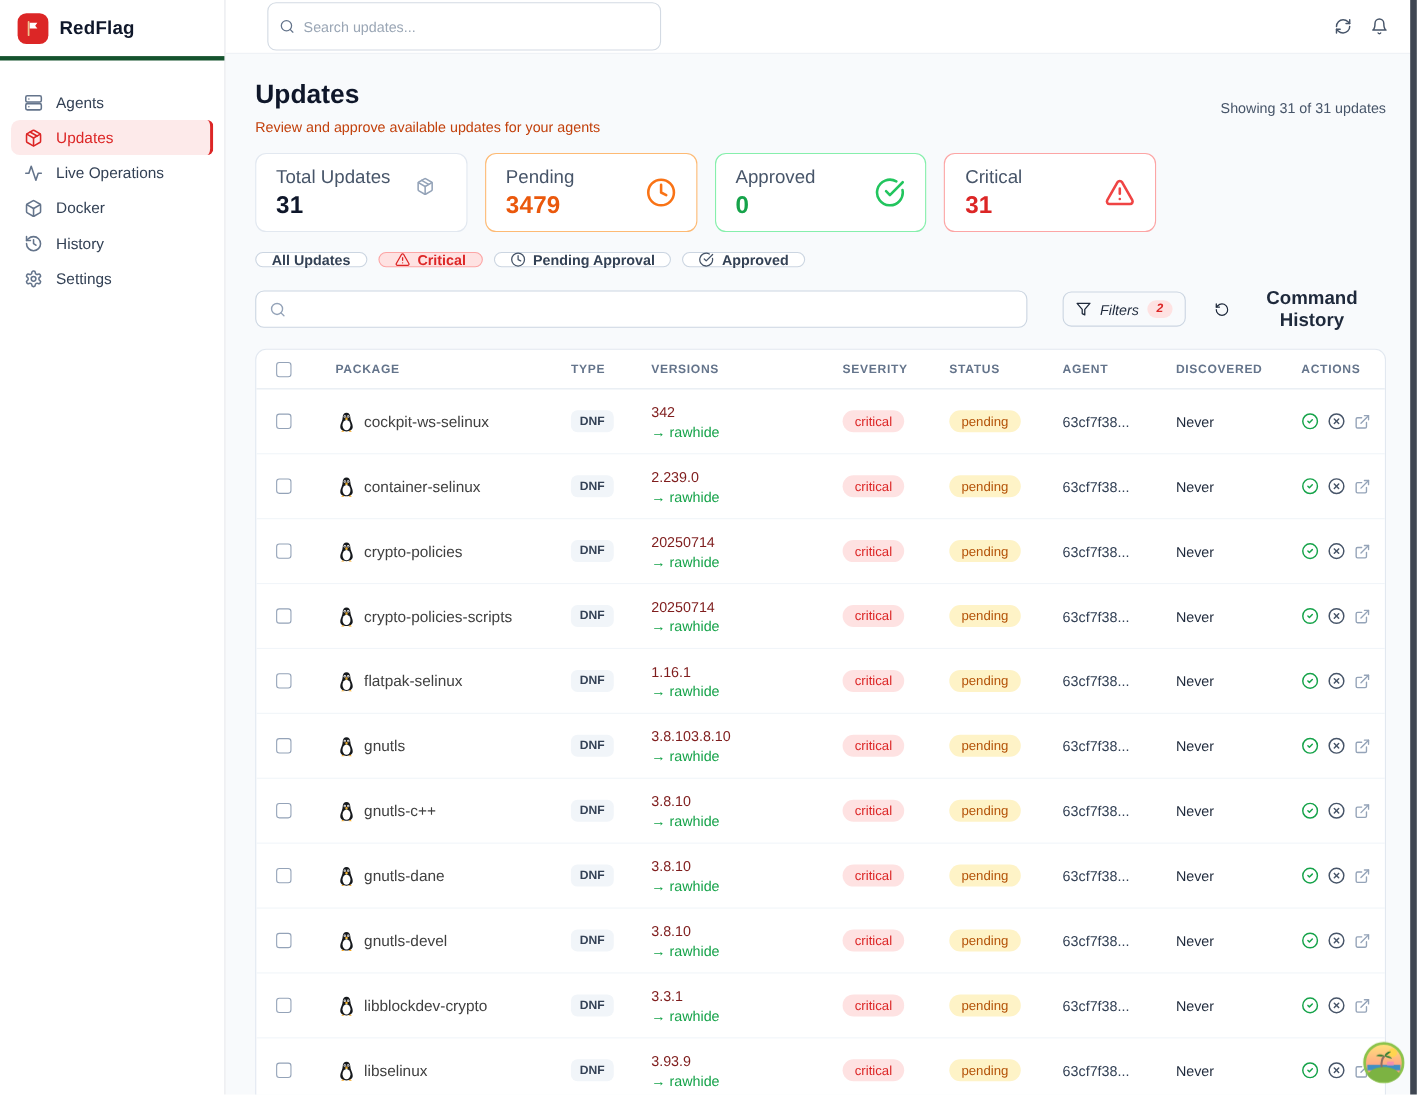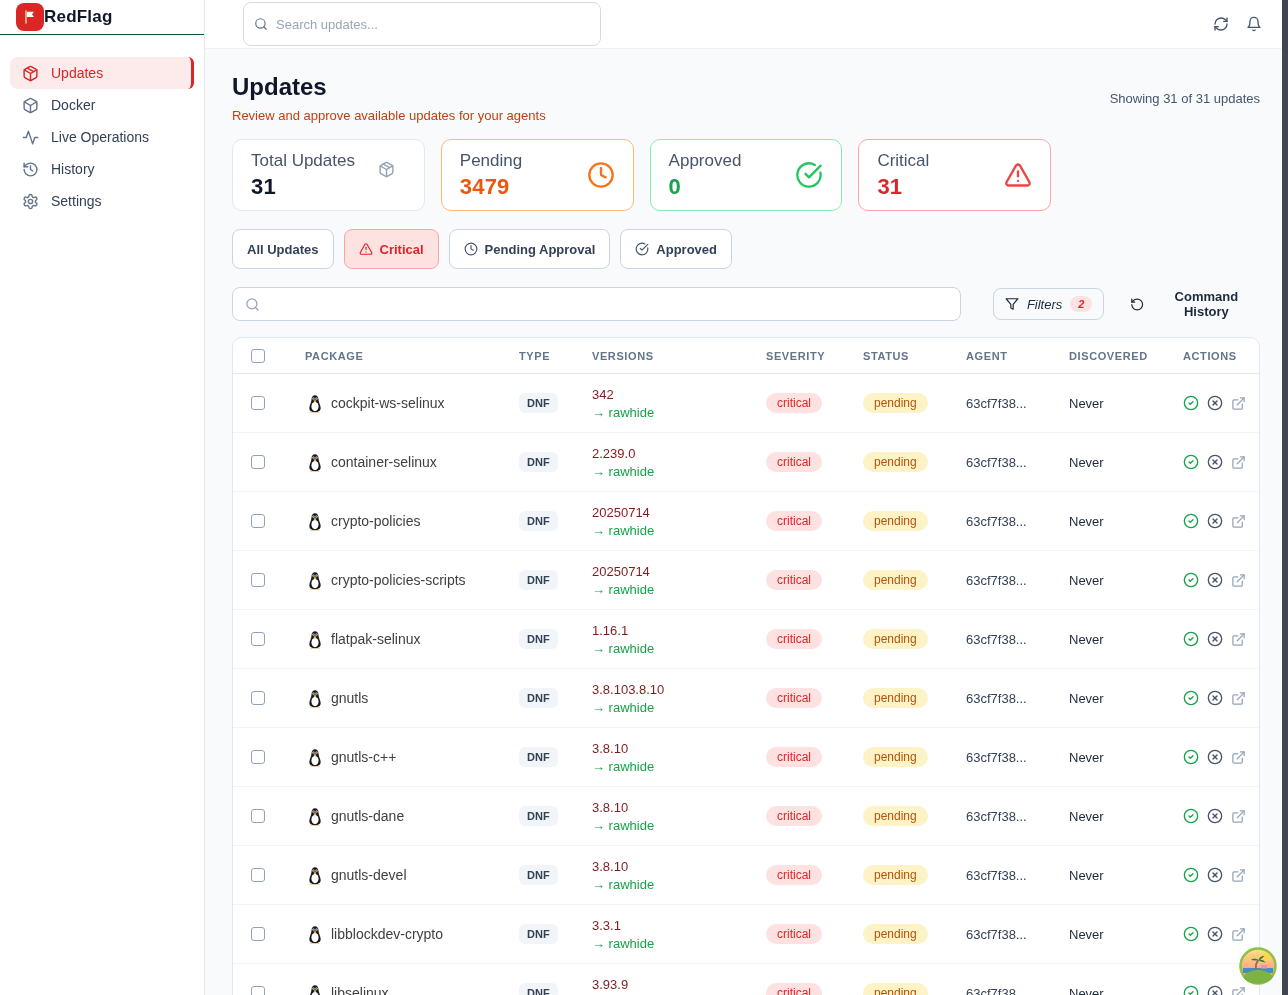--- a/index.html
+++ b/index.html
@@ -9,21 +9,21 @@
     background:#f8fafc; color:#0f172a;
     overflow:hidden; position:relative;
   }
   svg { display:block; }
 
   
   .sidebar {
     position:fixed; left:0; top:0; width:205px; height:995px;
     background:#ffffff; border-right:1px solid #e5e7eb; z-index:5;
   }
-  .logo-row { height:35px; display:flex; align-items:center; gap:0; padding:0 16px; border-bottom:1px solid #14532d; }
+  .logo-row { height:55px; display:flex; align-items:center; gap:10px; padding:0 16px; border-bottom:4px solid #14532d; }
   .logo-badge { width:28px; height:28px; border-radius:8px; background:#dc2626; display:flex; align-items:center; justify-content:center; }
   .logo-name { font-size:17px; font-weight:700; color:#0f172a; letter-spacing:.2px; }
   .nav { padding:22px 10px 0 10px; }
   .nav-item {
     display:flex; align-items:center; gap:12px; height:32px; padding:0 12px;
     border-radius:8px; font-size:14px; color:#334155; cursor:pointer; margin-bottom:0;
   }
   .nav-item .nav-ic { color:#64748b; width:17px; height:17px; }
   .nav-item.active { background:#fdeaea; color:#dc2626; border-right:3px solid #dc2626; border-radius:8px 6px 6px 8px; font-weight:500; }
   .nav-item.active .nav-ic { color:#dc2626; }
@@ -56,21 +56,21 @@
     background:#fff; border:1px solid #e2e8f0; border-radius:10px; height:72px;
     padding:13px 18px; display:flex; align-items:center; justify-content:space-between;
   }
   .stat-label { font-size:17px; color:#475569; }
   .stat-value { font-size:22px; font-weight:700; margin-top:3px; letter-spacing:.2px; }
   .stat-ic { width:28px; height:28px; }
 
   
   .tabs { display:flex; gap:10px; margin-top:18px; }
   .tab-btn {
-    display:flex; align-items:center; gap:7px; height:40px; padding:0 14px;
+    display:flex; align-items:center; gap:7px; height:14px; padding:0 14px;
     background:#fff; border:1px solid #cbd5e1; border-radius:8px;
     font-size:13px; font-weight:600; color:#334155; cursor:pointer; font-family:inherit;
   }
   .tab-btn .tab-ic { width:14px; height:14px; color:#475569; }
   .tab-btn.active { background:#fee2e2; border-color:#fca5a5; color:#dc2626; }
   .tab-btn.active .tab-ic { color:#dc2626; }
 
   
   .toolbar { display:flex; align-items:center; margin-top:18px; }
   .table-search {
@@ -78,21 +78,21 @@
     display:flex; align-items:center; gap:9px; padding:0 12px; color:#94a3b8;
   }
   .table-search input { border:none; outline:none; flex:1; font-size:13px; font-family:inherit; color:#334155; background:transparent; }
   .table-search input::placeholder { color:#9aa6b5; }
   .filters-btn {
     margin-left:32px; display:flex; align-items:center; gap:8px; height:32px; padding:0 11px;
     background:#f8fafc; border:1px solid #cbd5e1; border-radius:8px; cursor:pointer;
     font-size:13px; font-weight:500; color:#1e293b; font-family:inherit;font-style:italic;
   }
   .filters-badge { background:#fee2e2; color:#dc2626; border-radius:999px; font-size:11px; font-weight:700; padding:2px 8px; }
-  .cmd-history { margin-left:26px; display:flex; align-items:center; gap:8px; background:none; border:none; cursor:pointer; font-size:13px; font-weight:600; color:#1e293b; font-family:inherit; }
+  .cmd-history { margin-left:26px; display:flex; align-items:center; gap:8px; background:none; border:none; cursor:pointer; font-size:17px; font-weight:600; color:#1e293b; font-family:inherit; }
 
   
   .table-card { margin-top:16px; background:#fff; border:1px solid #e2e8f0; border-radius:10px; overflow:hidden; }
   .trow { display:grid; grid-template-columns:48px 214px 73px 174px 97px 103px 103px 114px 1fr; align-items:center; }
   .thead { height:36px; border-bottom:1px solid #e2e8f0; }
   .th { font-size:11px; font-weight:700; color:#64748b; letter-spacing:.6px; padding-left:24px; text-transform:uppercase; }
   .cell-check { padding-left:18px; }
   .tbody-row { height:59px; border-bottom:1px solid #f1f5f9; }
   .td { padding-left:24px; font-size:13px; color:#334155; }
   .td-package { display:flex; align-items:center; gap:8px; padding-left:26px; }
@@ -122,48 +122,59 @@
   <div class="logo-row">
     <span class="logo-badge">
       <svg width="16" height="16" viewBox="0 0 24 24">
           <path d="M6 3v18" stroke="#eec28e" stroke-width="2.4" stroke-linecap="round"></path>
           <path d="M7.5 4h10.5l-3 4 3 4H7.5z" fill="#ffffff"></path>
         </svg>
     </span>
     <span class="logo-name">RedFlag</span>
   </div>
   <nav class="nav" id="sidebar-nav">
+      <div class="nav-item">
+    <span class="nav-ic">
+          <svg width="17" height="17" viewBox="0 0 24 24" fill="none" stroke="currentColor" stroke-width="2" stroke-linecap="round" stroke-linejoin="round">
+            <rect x="2" y="3" width="20" height="8" rx="2"></rect>
+            <rect x="2" y="13" width="20" height="8" rx="2"></rect>
+            <path d="M6 7h.01"></path>
+            <path d="M6 17h.01"></path>
+          </svg>
+        </span>
+    <span>Agents</span>
+  </div>
       <div class="nav-item active">
     <span class="nav-ic">
           <svg width="17" height="17" viewBox="0 0 24 24" fill="none" stroke="currentColor" stroke-width="2" stroke-linecap="round" stroke-linejoin="round">
             <path d="m7.5 4.27 9 5.15"></path>
             <path d="M21 8a2 2 0 0 0-1-1.73l-7-4a2 2 0 0 0-2 0l-7 4A2 2 0 0 0 3 8v8a2 2 0 0 0 1 1.73l7 4a2 2 0 0 0 2 0l7-4A2 2 0 0 0 21 16Z"></path>
             <path d="m3.3 7 8.7 5 8.7-5"></path>
             <path d="M12 22V12"></path>
           </svg>
         </span>
     <span>Updates</span>
   </div>
       <div class="nav-item">
     <span class="nav-ic">
           <svg width="17" height="17" viewBox="0 0 24 24" fill="none" stroke="currentColor" stroke-width="2" stroke-linecap="round" stroke-linejoin="round">
+            <path d="M22 12h-4l-3 9L9 3l-3 9H2"></path>
+          </svg>
+        </span>
+    <span>Live Operations</span>
+  </div>
+      <div class="nav-item">
+    <span class="nav-ic">
+          <svg width="17" height="17" viewBox="0 0 24 24" fill="none" stroke="currentColor" stroke-width="2" stroke-linecap="round" stroke-linejoin="round">
             <path d="M21 8a2 2 0 0 0-1-1.73l-7-4a2 2 0 0 0-2 0l-7 4A2 2 0 0 0 3 8v8a2 2 0 0 0 1 1.73l7 4a2 2 0 0 0 2 0l7-4A2 2 0 0 0 21 16Z"></path>
             <path d="m3.3 7 8.7 5 8.7-5"></path>
             <path d="M12 22V12"></path>
           </svg>
         </span>
     <span>Docker</span>
-  </div>
-      <div class="nav-item">
-    <span class="nav-ic">
-          <svg width="17" height="17" viewBox="0 0 24 24" fill="none" stroke="currentColor" stroke-width="2" stroke-linecap="round" stroke-linejoin="round">
-            <path d="M22 12h-4l-3 9L9 3l-3 9H2"></path>
-          </svg>
-        </span>
-    <span>Live Operations</span>
   </div>
       <div class="nav-item">
     <span class="nav-ic">
           <svg width="17" height="17" viewBox="0 0 24 24" fill="none" stroke="currentColor" stroke-width="2" stroke-linecap="round" stroke-linejoin="round">
             <path d="M3 12a9 9 0 1 0 9-9 9.75 9.75 0 0 0-6.74 2.74L3 8"></path>
             <path d="M3 3v5h5"></path>
             <path d="M12 7v5l3 2"></path>
           </svg>
         </span>
     <span>History</span>

